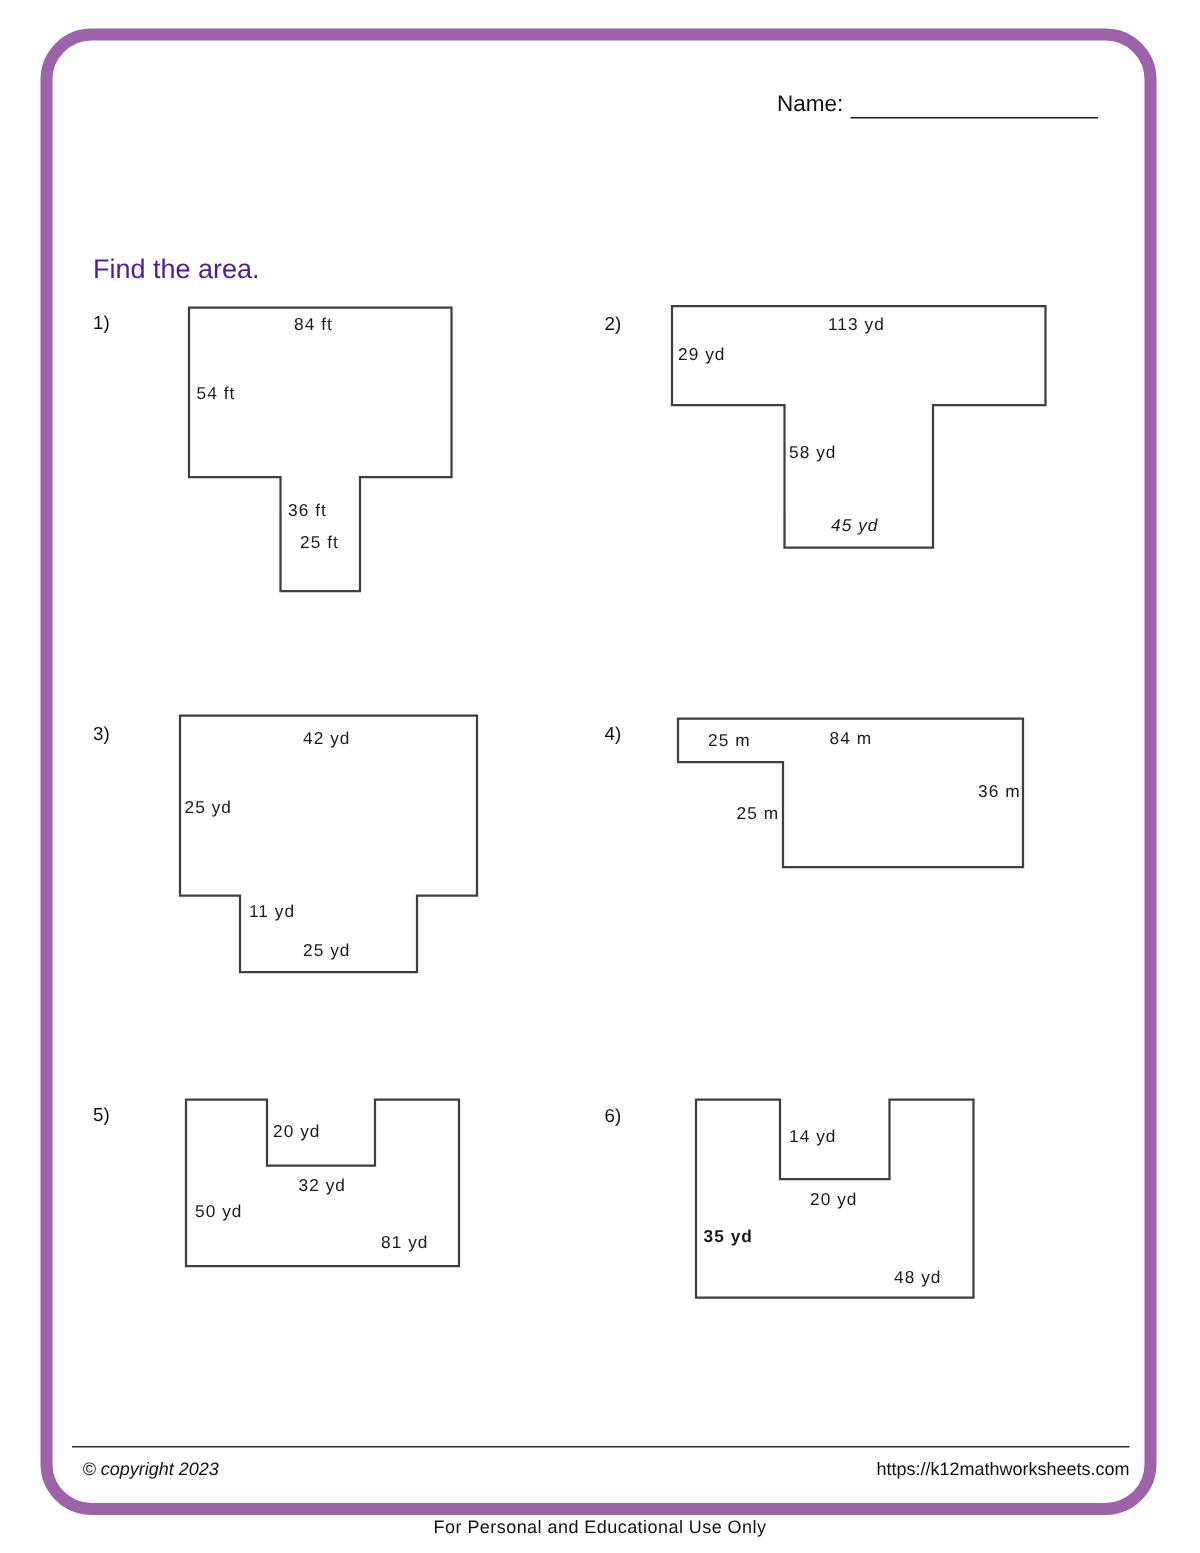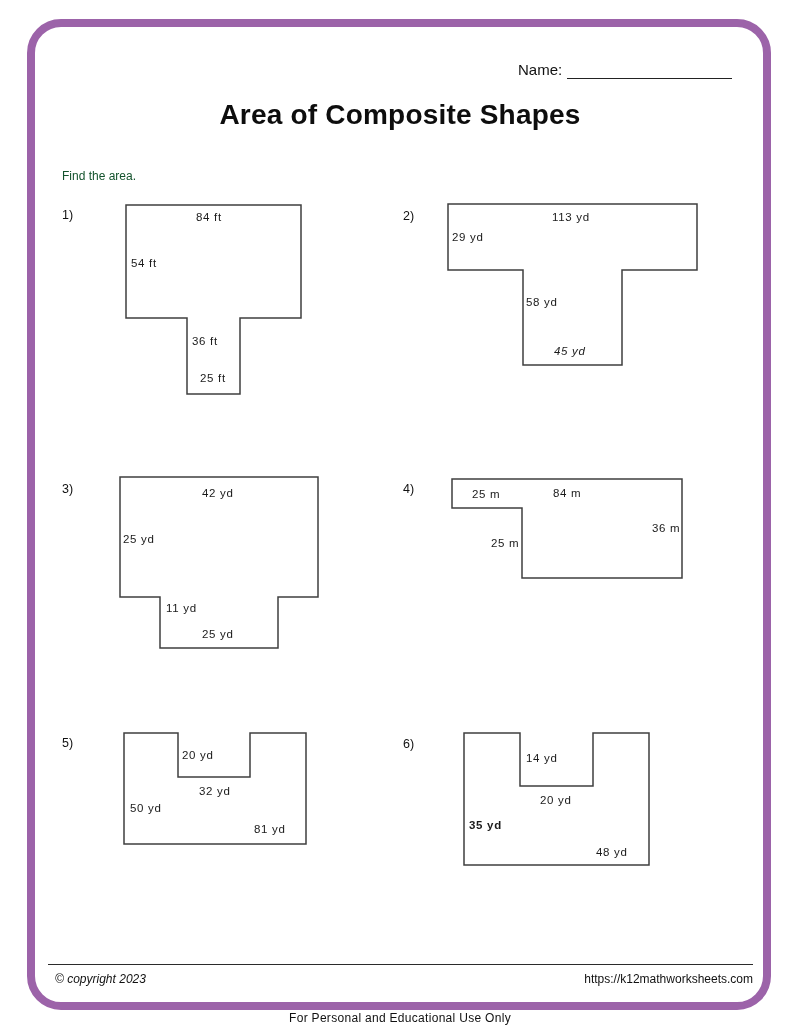--- a/index.html
+++ b/index.html
@@ -24,21 +24,21 @@
     position: absolute; left: 567px; top: 60px;
     width: 165px; height: 18px;
     border-bottom: 1.5px solid #222;
   }
   .title {
     position: absolute; left: 50%; top: 99px;
     transform: translateX(-50%);
     font-size: 28px; font-weight: bold; color: #0d0d0d;
     letter-spacing: 0.2px; white-space: nowrap;
   }
-  .instruction { position: absolute; left: 62px; top: 169px; font-size: 12px; color: #14532d; }
+  .instruction { position: absolute; left: 62px; top: 169px; font-size: 18px; color: #4c1d95; }
   .problem { position: absolute; }
   .problem svg { position: absolute; left: 0; top: 0; }
   .pnum { position: absolute; font-size: 12.5px; color: #111; }
   .dim {
     position: absolute; font-size: 11.5px; color: #1a1a1a;
     letter-spacing: 0.7px; white-space: nowrap;
   }
   .shape-poly { fill: none; stroke: #3f3f3f; stroke-width: 1.5; }
   .footer-line {
     position: absolute; left: 48px; top: 964px;
@@ -51,33 +51,32 @@
 </head>
 <body>
 
 <div class="page">
 
   <div class="frame"></div>
 
   <div class="name-row">Name:</div>
   <div class="name-line"></div>
 
-  <div class="title">Area of Composite Shapes</div>
 
   <div class="instruction">Find the area.</div>
 
   <div class="problem" style="left:55px; top:200px; width:310px; height:210px;">
     <span class="pnum" style="left:7px; top:8px;">1)</span>
     <svg width="310" height="210">
       <polygon class="shape-poly" points="71,5 246,5 246,118 185,118 185,194 132,194 132,118 71,118"></polygon>
     </svg>
     <span class="dim" style="left:141px; top:11px;">84 ft</span>
     <span class="dim" style="left:76px; top:57px;">54 ft</span>
     <span class="dim" style="left:137px; top:135px;">36 ft</span>
-    <span class="dim" style="left:145px; top:172px;">25 ft</span>
+    <span class="dim" style="left:145px; top:156px;">25 ft</span>
   </div>
 
   <div class="problem" style="left:395px; top:200px; width:320px; height:180px;">
     <span class="pnum" style="left:8px; top:9px;">2)</span>
     <svg width="320" height="180">
       <polygon class="shape-poly" points="53,4 302,4 302,70 227,70 227,165 128,165 128,70 53,70"></polygon>
     </svg>
     <span class="dim" style="left:157px; top:11px;">113 yd</span>
     <span class="dim" style="left:57px; top:31px;">29 yd</span>
     <span class="dim" style="left:131px; top:96px;">58 yd</span>

